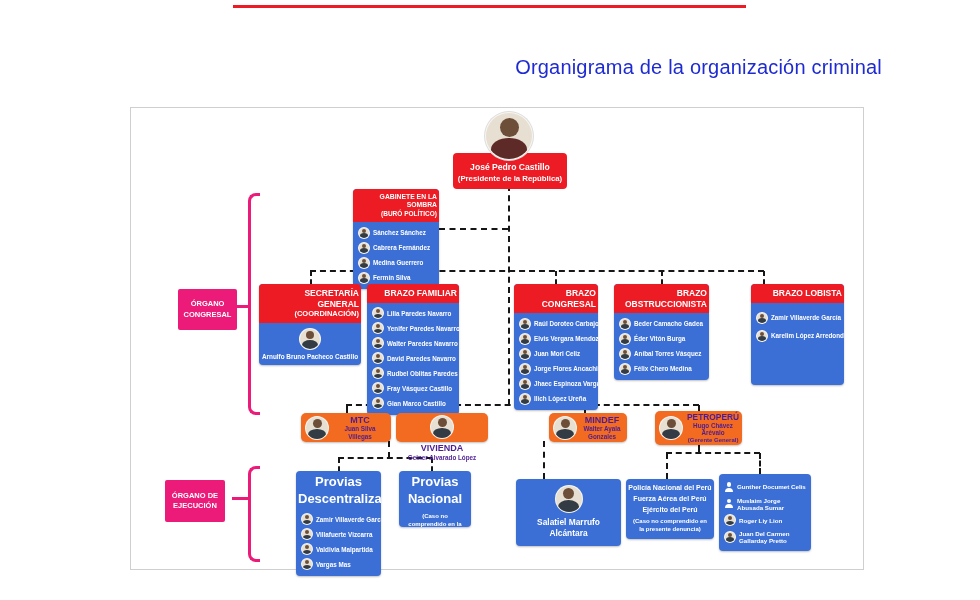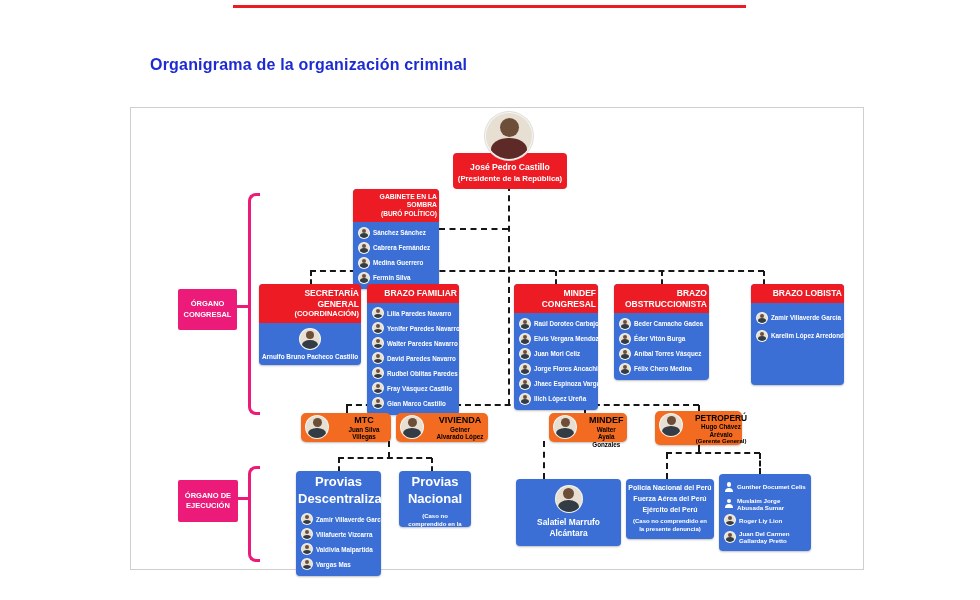--- a/index.html
+++ b/index.html
@@ -1,19 +1,19 @@
 <!DOCTYPE html>
 <html style="--red: #ed1c24; --blue: #3b6fd6; --orange: #f26b21; --pink: #ec1a78; --titleblue: #1e2bd3; --line: #161616;"><head>
 <meta charset="utf-8">
 <style>
   html,body{margin:0;padding:0;background:#fff;width:980px;height:600px;overflow:hidden;
     font-family:"Liberation Sans", sans-serif;}
   .abs{position:absolute;}
   #top-rule{left:233px;top:5px;width:513px;height:3px;background:var(--red,#ed1c24);}
-  #main-title{left:150px;top:56px;width:732px;text-align:left;font-size:16px;font-weight:bold;
+  #main-title{left:150px;top:56px;width:732px;text-align:right;font-size:20px;font-weight:normal;
     color:var(--titleblue,#1e2bd3);letter-spacing:.2px;}
   #frame{left:130px;top:107px;width:732px;height:461px;background:#fff;border:1px solid #cfcfcf;}
   
   .h-dash{border-top:2px dashed var(--line,#161616);height:0;}
   .v-dash{border-left:2px dashed var(--line,#161616);width:0;}
   
   .bracket{border-left:3px solid var(--pink,#ec1a78);border-top:3px solid var(--pink,#ec1a78);
     border-bottom:3px solid var(--pink,#ec1a78);border-radius:8px 0 0 8px;}
   .tie{height:3px;background:var(--pink,#ec1a78);}
   .plabel{background:var(--pink,#ec1a78);color:#fff;font-weight:bold;font-size:7.5px;line-height:1.35;
@@ -41,22 +41,22 @@
   .sz22{width:22px;height:22px;border:1px solid rgba(255,255,255,.8);}
   .sz26{width:26px;height:26px;}
   .sz46{width:46px;height:46px;border:2px solid #fff;box-shadow:0 0 0 1px #ddd;}
   .sz46::after{background:#5d2a28 !important;}
   
   #pres-box{left:322px;top:45px;width:114px;background:var(--red,#ed1c24);border-radius:4px;color:#fff;
     text-align:center;font-weight:bold;font-size:8.6px;line-height:1.35;padding:9px 2px 5px 2px;box-sizing:border-box;}
   #pres-box .role{font-size:7.8px;}
   #pres-photo{left:354px;top:4px;z-index:3;}
   
-  .org{background:var(--orange,#f26b21);border-radius:5px;display:flex;gap:12px;
-    padding:2px 4px;color:#000000;box-sizing:border-box;box-shadow:0 1px 2px rgba(0,0,0,.25);}
+  .org{background:var(--orange,#f26b21);border-radius:5px;display:flex;align-items:center;gap:4px;
+    padding:2px 4px;color:#4c1d95;box-sizing:border-box;box-shadow:0 1px 2px rgba(0,0,0,.25);}
   .org .col{flex:1;text-align:center;line-height:1.2;}
   .org .t{font-weight:bold;font-size:9px;}
   .org .n{font-weight:bold;font-size:6.3px;}
   .org .s{font-weight:bold;font-size:6px;}
   
   .ptitle{color:#fff;font-weight:bold;font-size:13px;text-align:center;line-height:1.3;padding:3px 2px 1px 2px;}
   .pnote{color:#fff;font-weight:bold;font-size:6px;text-align:center;line-height:1.4;padding:3px 4px;}
   .fline{color:#fff;font-weight:bold;font-size:7px;text-align:center;margin:4px 0;}
   #salatiel .body{display:flex;flex-direction:column;align-items:center;justify-content:center;height:60px;}
   #salatiel .nm{color:#fff;font-weight:bold;font-size:8.4px;text-align:center;line-height:1.35;margin-top:4px;}
@@ -90,21 +90,21 @@
   <div class="abs v-dash" style="left:567px;top:337px;height:8px;"></div>
   <div class="abs h-dash" style="left:535px;top:344px;width:94px;"></div>
   <div class="abs v-dash" style="left:535px;top:345px;height:26px;"></div>
   <div class="abs v-dash" style="left:628px;top:345px;height:21px;"></div>
 
   <div class="abs bracket" style="left:117px;top:85px;width:9px;height:216px;"></div>
   <div class="abs tie" style="left:101px;top:197px;width:17px;"></div>
   <div class="abs plabel" style="left:47px;top:181px;width:55px;height:37px;">ÓRGANO CONGRESAL</div>
   <div class="abs bracket" style="left:117px;top:358px;width:9px;height:90px;"></div>
   <div class="abs tie" style="left:101px;top:389px;width:17px;"></div>
-  <div class="abs plabel" style="left:47px;top:372px;width:56px;height:38px;">ÓRGANO DE EJECUCIÓN</div>
+  <div class="abs plabel" style="left:34px;top:372px;width:56px;height:38px;">ÓRGANO DE EJECUCIÓN</div>
 
   <div class="abs pic photo sz46" id="pres-photo"></div>
   <div class="abs" id="pres-box">
     <div>José Pedro Castillo</div>
     <div class="role">(Presidente de la República)</div>
   </div>
 
   <div class="abs panel" style="left:222px;top:81px;width:86px;">
     <div class="hd hd-sm">
       <span>GABINETE EN LA SOMBRA</span>
@@ -180,21 +180,21 @@
         </div>
 
         <div class="m-row">
           <span class="pic photo"></span>
           <span>Gian Marco Castillo</span>
         </div>
       </div>
   </div>
 
   <div class="abs panel" style="left:383px;top:176px;width:84px;">
-    <div class="hd">MINDEF CONGRESAL</div>
+    <div class="hd">BRAZO CONGRESAL</div>
     <div class="body">
 
         <div class="m-row">
           <span class="pic photo"></span>
           <span>Raúl Doroteo Carbajo</span>
         </div>
 
         <div class="m-row">
           <span class="pic photo"></span>
           <span>Elvis Vergara Mendoza</span>
@@ -264,21 +264,21 @@
       </div>
   </div>
 
   <div class="abs org" style="left:170px;top:305px;width:90px;height:29px;">
     <span class="pic photo sz22"></span>
     <span class="col">
       <div class="t">MTC</div>
       <div class="n">Juan Silva Villegas</div>
     </span>
   </div>
-  <div class="abs org" style="left:265px;top:305px;width:92px;height:29px;">
+  <div class="abs org" style="left:265px;top:305px;width:92px;height:29px;flex-direction:column;">
     <span class="pic photo sz22"></span>
     <span class="col">
       <div class="t">VIVIENDA</div>
       <div class="n">Geiner Alvarado López</div>
     </span>
   </div>
   <div class="abs org" style="left:418px;top:305px;width:78px;height:29px;">
     <span class="pic photo sz22"></span>
     <span class="col">
       <div class="t">MINDEF</div>

